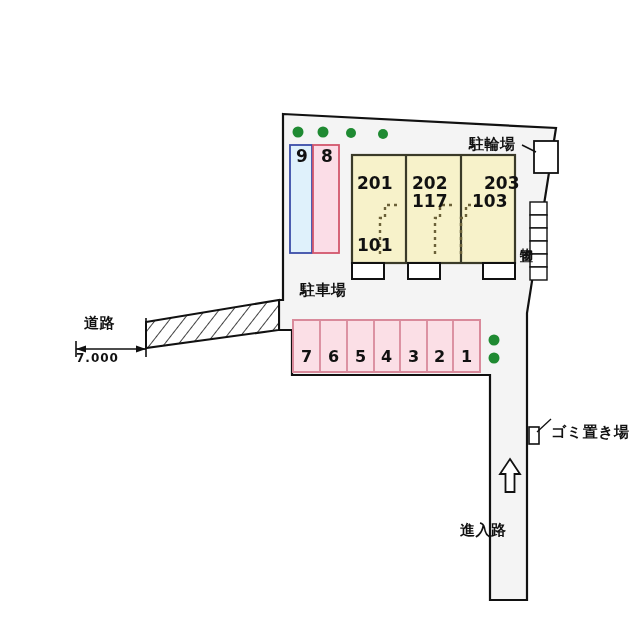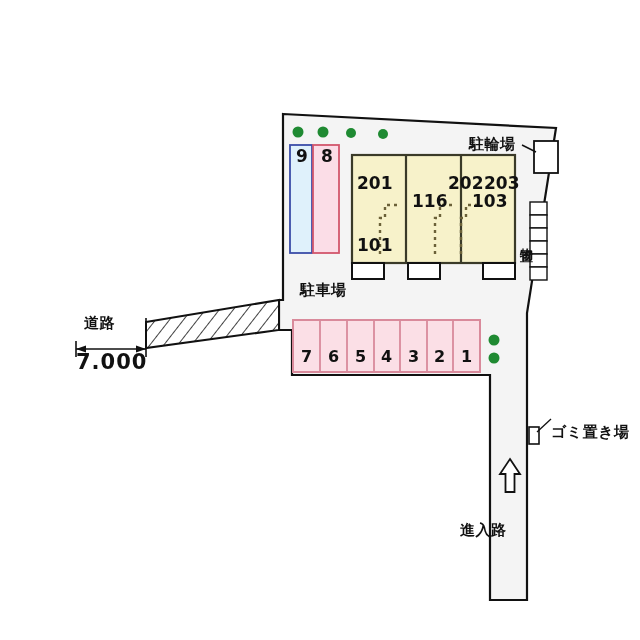--- a/index.html
+++ b/index.html
@@ -54,21 +54,21 @@
   }
   .stallno {
     font-size: 16px;
     font-weight: 700;
   }
   .bigno {
     font-size: 17px;
     font-weight: 700;
   }
   .dim {
-    font-size: 21px;
+    font-size: 12px;
     font-weight: 600;
     letter-spacing: 1px;
   }
 </style>
 </head>
 <body>
 
 <div id="stage">
 
   <svg id="plan" viewBox="0 0 640 640">
@@ -189,22 +189,22 @@
   <div class="lbl jp" style="left:551px; top:411px;margin-top:14px;">ゴミ置き場</div>
 
   <div class="lbl jp" style="left:460px; top:523px;">進入路</div>
 
   <div class="lbl bigno" style="left:296px; top:148px;">9</div>
   <div class="lbl bigno" style="left:321px; top:148px;">8</div>
 
   <div class="lbl unitno" style="left:357px; top:175px;">201</div>
   <div class="lbl unitno" style="left:357px; top:193px;margin-top:44px;">101</div>
 
-  <div class="lbl unitno" style="left:412px; top:175px;margin-left:36px;">202</div>
-  <div class="lbl unitno" style="left:412px; top:193px;">116</div>
+  <div class="lbl unitno" style="left:412px; top:175px;">202</div>
+  <div class="lbl unitno" style="left:412px; top:193px;">117</div>
 
   <div class="lbl unitno" style="left:484px; top:175px;">203</div>
   <div class="lbl unitno" style="left:472px; top:193px;">103</div>
 
   <div class="lbl stallno" style="left:301px; top:349px;">7</div>
   <div class="lbl stallno" style="left:328px; top:349px;">6</div>
   <div class="lbl stallno" style="left:355px; top:349px;">5</div>
   <div class="lbl stallno" style="left:381px; top:349px;">4</div>
   <div class="lbl stallno" style="left:408px; top:349px;">3</div>
   <div class="lbl stallno" style="left:434px; top:349px;">2</div>

